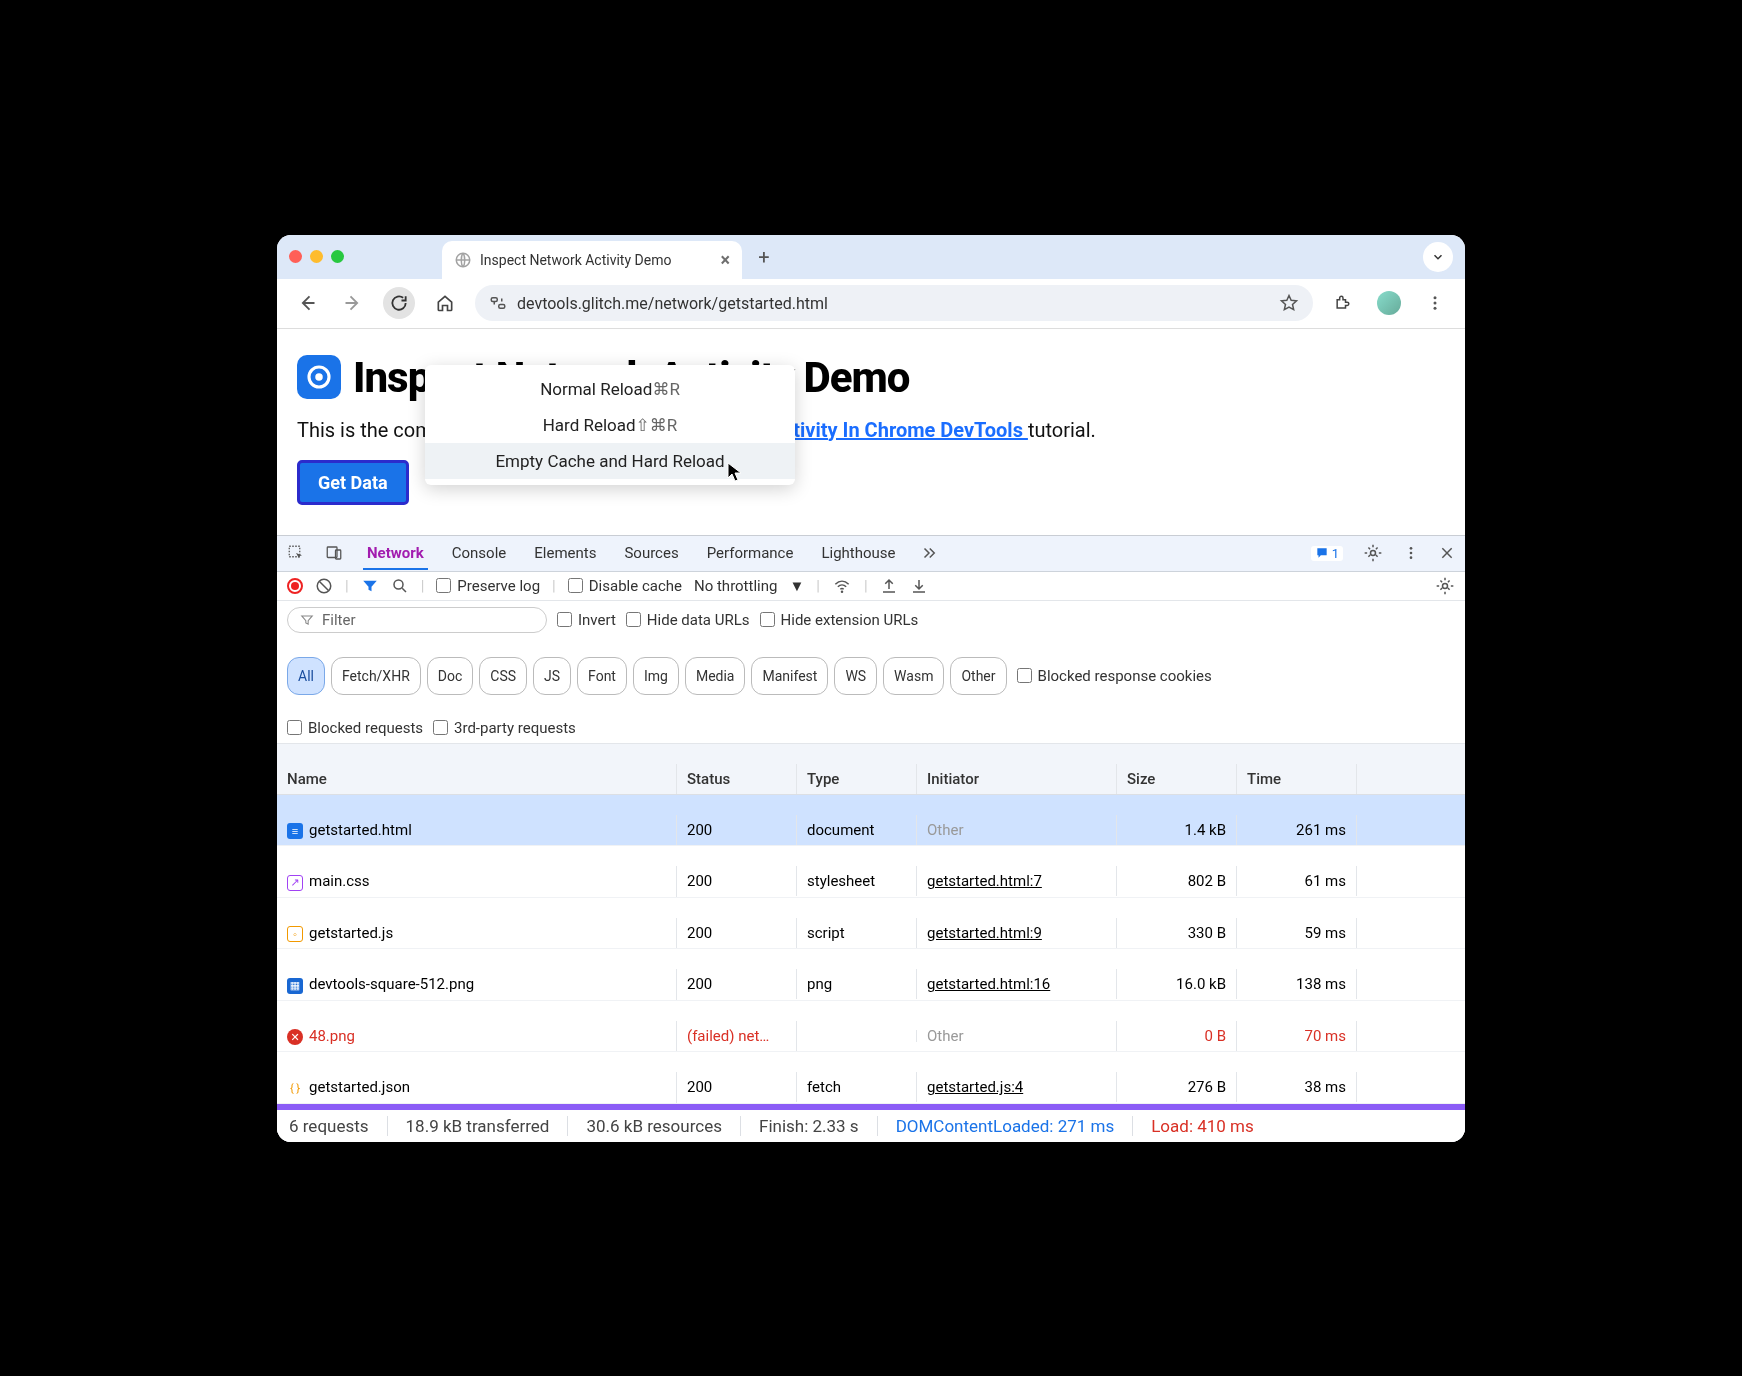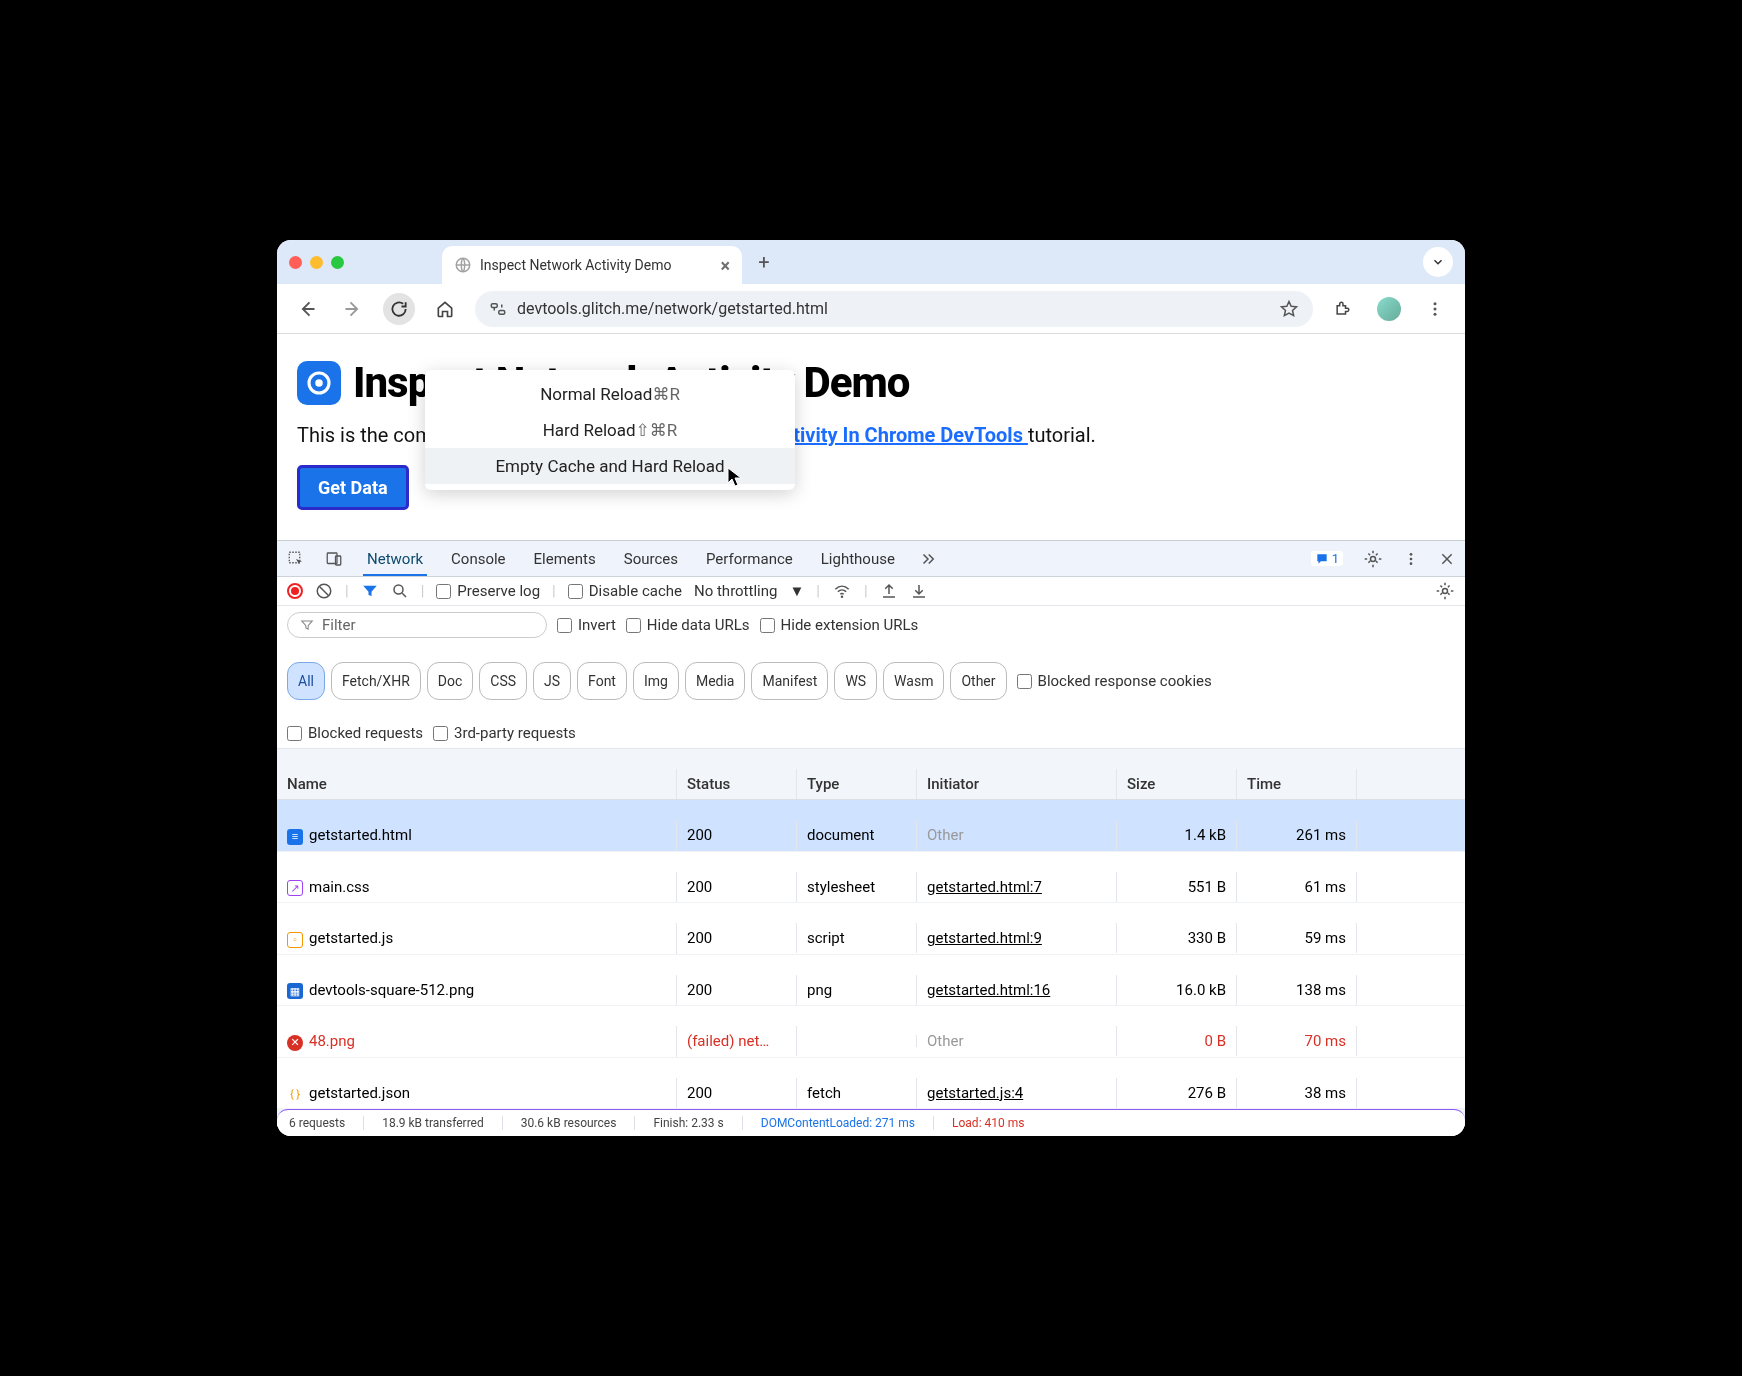--- a/index.html
+++ b/index.html
@@ -42,21 +42,21 @@
 .ctxitem { display: flex; justify-content: center; padding: 8px 18px; font-size: 17px; color: #222; cursor: pointer; }
 .ctxitem.hover { background: #eef2f5; }
 .ctxitem .shortcut { color: #666; }
 .cursor { position: absolute; top: 227px; left: 450px; z-index: 20; }
 
 
 .devtools { border-top: 1px solid #c9cdd4; background: #eef3fc; }
 .dt-tabs { display: flex; align-items: center; padding: 0 10px; height: 36px; gap: 20px; font-size: 15px; color: #333; border-bottom: 1px solid #cdd3db; }
 .dt-tabs .dtbtn { display: flex; align-items: center; gap: 4px; }
 .dt-tab { cursor: pointer; padding: 0 4px; }
-.dt-tab.active { color: #0c4a6e; border-bottom: 2px solid #1a73e8; padding-bottom: 6px; margin-bottom: -8px; font-weight: 400; }
+.dt-tab.active { color: #a21caf; border-bottom: 2px solid #1a73e8; padding-bottom: 6px; margin-bottom: -8px; font-weight: 700; }
 .dt-tabs .spacer { flex: 1; }
 .dt-badge { background: #fff; border-radius: 3px; padding: 0 4px; display: flex; align-items: center; gap: 3px; font-size: 13px; color: #1a73e8; }
 
 .dt-sub { background: #fff; display: flex; align-items: center; padding: 4px 10px; gap: 12px; border-bottom: 1px solid #e3e6ea; font-size: 15px; color: #333; }
 .dt-sub .circ { width: 16px; height: 16px; border: 2px solid #e22; border-radius: 50%; display: flex; align-items: center; justify-content: center; }
 .dt-sub .circ::after { content:''; width:8px; height:8px; background:#e22; border-radius:50%; }
 .dt-sub .funnel { color: #1a73e8; }
 .cb { display: flex; align-items: center; gap: 6px; }
 .cb input { width: 15px; height: 15px; }
 .dt-sub .spacer { flex: 1; }
@@ -79,21 +79,21 @@
 .dt-row .initiator { text-decoration: underline; }
 .dt-row .othergrey { color: #999; text-decoration: none; }
 .fileicon { width: 16px; height: 16px; border-radius: 3px; display: inline-flex; align-items: center; justify-content: center; font-size: 11px; color: #fff; }
 .fi-doc { background: #1a73e8; }
 .fi-css { border: 1.5px solid #a142f4; background: transparent; }
 .fi-js { border: 1.5px solid #f29900; background: transparent; }
 .fi-img { background: #1967d2; }
 .fi-err { background: #d93025; border-radius: 50%; }
 .fi-fetch { color: #f29900; }
 
-.dt-status { background: #fff; border-top: 1px solid #8b5cf6; display: flex; gap: 18px; padding: 6px 12px; font-size: 12px; color: #444; border-radius: 11px; }
+.dt-status { background: #fff; border-top: 6px solid #8b5cf6; display: flex; gap: 18px; padding: 6px 12px; font-size: 17px; color: #444; }
 .dt-status .dcl { color: #1a73e8; }
 .dt-status .load { color: #d93025; }
 .dt-status > span { border-right: 1px solid #dcdfe4; padding-right: 18px; }
 .dt-status > span:last-child { border-right: none; }
 
 svg { display: block; }
 </style>
 </head>
 <body>
 
@@ -386,21 +386,21 @@
             <div class="right">261 ms</div>
           </div>
           <div class="dt-row">
             <div class="name">
               <span><span class="fileicon fi-css" style="color:#a142f4">↗</span></span>
               <span>main.css</span>
             </div>
             <div>200</div>
             <div>stylesheet</div>
             <div><span class="initiator">getstarted.html:7</span></div>
-            <div class="right">551 B</div>
+            <div class="right">802 B</div>
             <div class="right">61 ms</div>
           </div>
           <div class="dt-row">
             <div class="name">
               <span><span class="fileicon fi-js" style="color:#f29900">◦</span></span>
               <span>getstarted.js</span>
             </div>
             <div>200</div>
             <div>script</div>
             <div><span class="initiator">getstarted.html:9</span></div>

